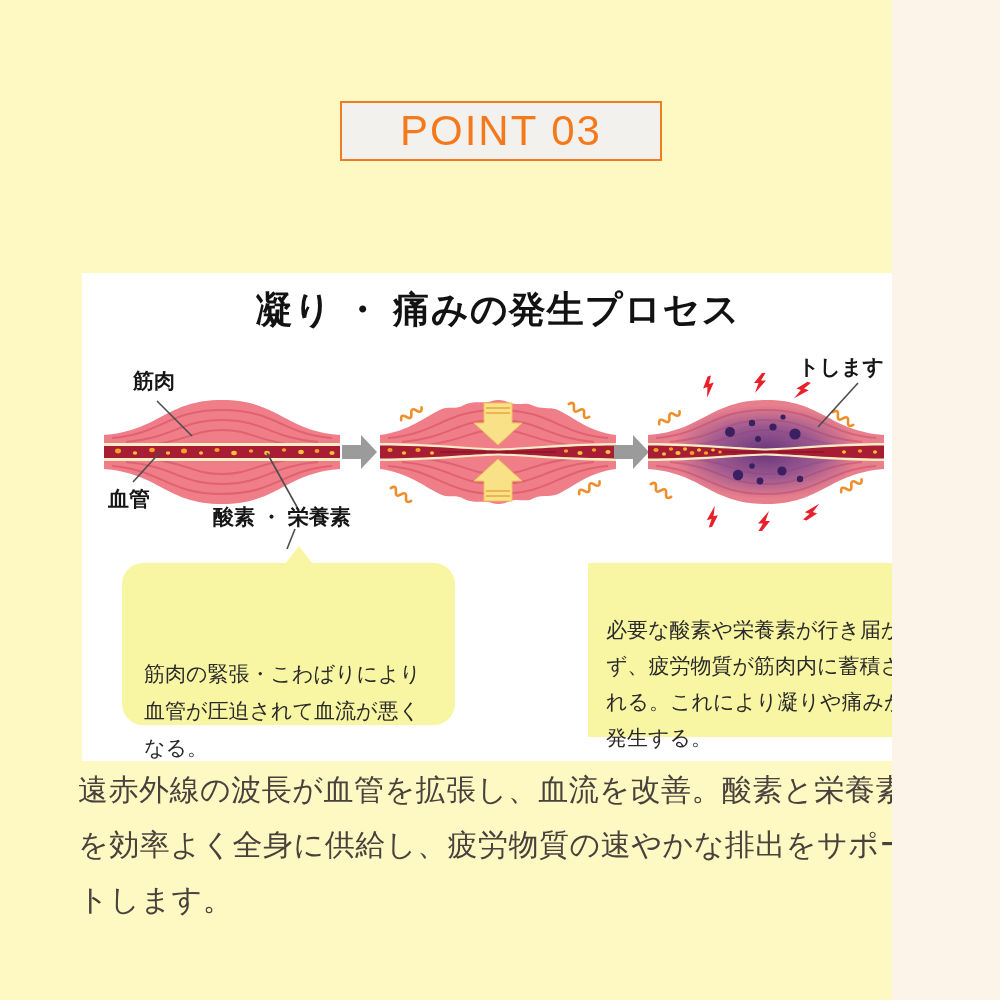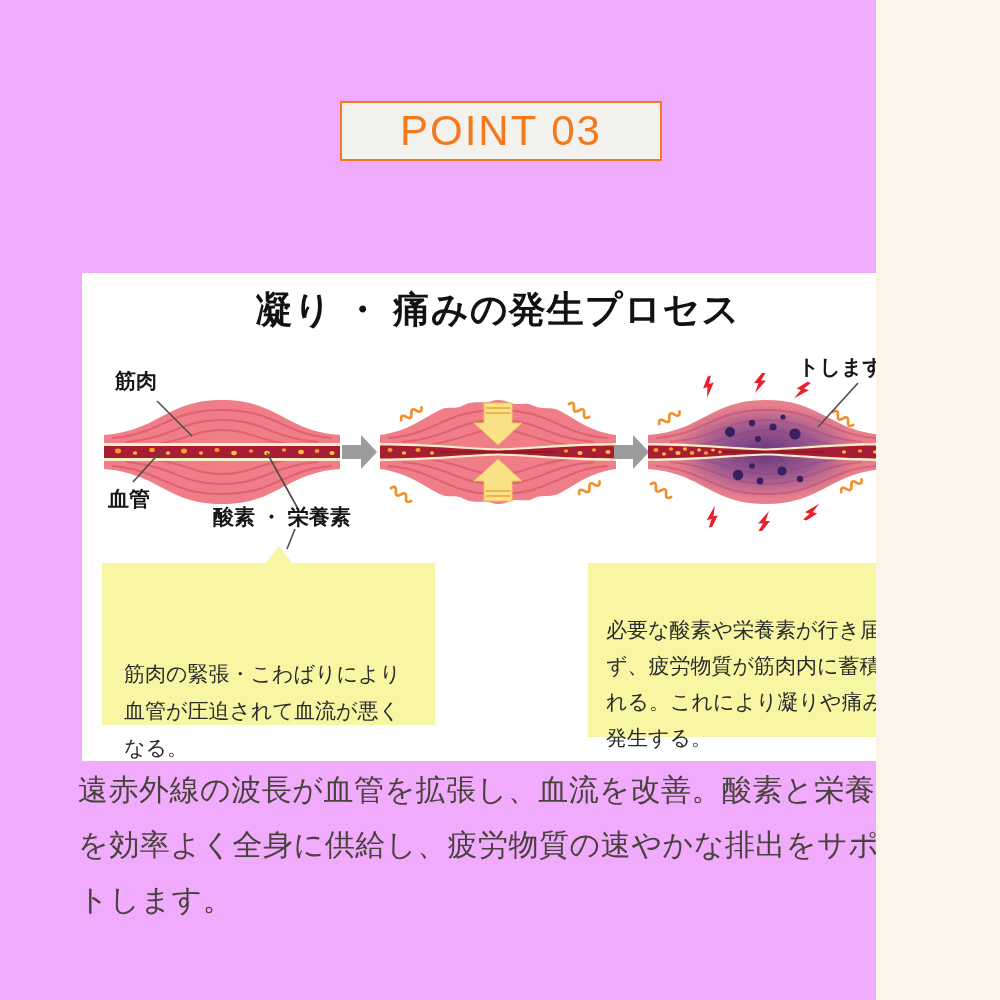--- a/index.html
+++ b/index.html
@@ -3,21 +3,21 @@
 <meta charset="utf-8">
 <style>
   html,body{margin:0;padding:0;}
   body{
     width:1000px;height:1000px;
     background:#fdf4e9;
     font-family:"Liberation Sans","DejaVu Sans",sans-serif;
     position:relative;
     color:#1b1b1b;
   }
-  .page{position:absolute;inset:0;width:876px;height:1000px;background:#f0abfc;overflow:hidden;}
+  .page{position:absolute;inset:0;width:876px;height:1000px;background:#fef9c3;overflow:hidden;padding-left:16px;}
 
   
   .badge{
     position:absolute;left:340px;top:101px;width:318px;height:56px;
     background:#f2f1ee;border:2px solid #ef7c20;
     display:flex;align-items:center;justify-content:center;
     font-size:42px;letter-spacing:2px;color:#f4791c;font-weight:500;
   }
 
   
@@ -27,42 +27,42 @@
   }
 
   
   .card{position:absolute;left:82px;top:273px;width:832px;height:488px;background:#ffffff;text-decoration:underline;}
   .card-heading{
     position:absolute;left:0;top:12px;width:832px;text-align:center;
     font-size:37px;font-weight:600;color:#121212;letter-spacing:1px;
   }
 
   .diag-label{position:absolute;font-size:21px;font-weight:700;color:#161616;white-space:nowrap;}
-  .lbl-muscle{left:33px;top:94px;}
+  .lbl-muscle{left:51px;top:94px;}
   .lbl-vessel{left:26px;top:212px;}
   .lbl-oxygen{left:131px;top:230px;}
   .lbl-fatigue{left:716px;top:80px;}
 
   .muscle{position:absolute;width:236px;height:130px;top:114px;overflow:visible;}
   .m1{left:22px;}
   .m2{left:298px;}
   .m3{left:566px;}
   .flow-arrow{position:absolute;width:36px;height:36px;top:161px;}
   .fa1{left:260px;}
   .fa2{left:532px;}
 
   .pointer-lines{position:absolute;left:0;top:0;width:832px;height:488px;pointer-events:none;}
 
   
   .callout{
     position:absolute;background:#f9f6a3;color:#2a2a2a;
     font-size:21px;line-height:37px;white-space:pre-line;
     box-sizing:border-box;
   }
-  .callout-left{left:20px;top:290px;width:333px;height:162px;padding:18px 22px;}
+  .callout-left{left:40px;top:290px;width:333px;height:162px;padding:18px 22px;border-radius:21px;}
   .callout-right{left:466px;top:290px;width:337px;height:174px;padding:13px 18px;line-height:36px;margin-left:40px;}
   .notch{
     position:absolute;left:163px;top:-17px;width:0;height:0;
     border-left:14px solid transparent;border-right:14px solid transparent;
     border-bottom:18px solid #f9f6a3;
   }
 
   
   .description{
     position:absolute;left:78px;top:762px;width:862px;

